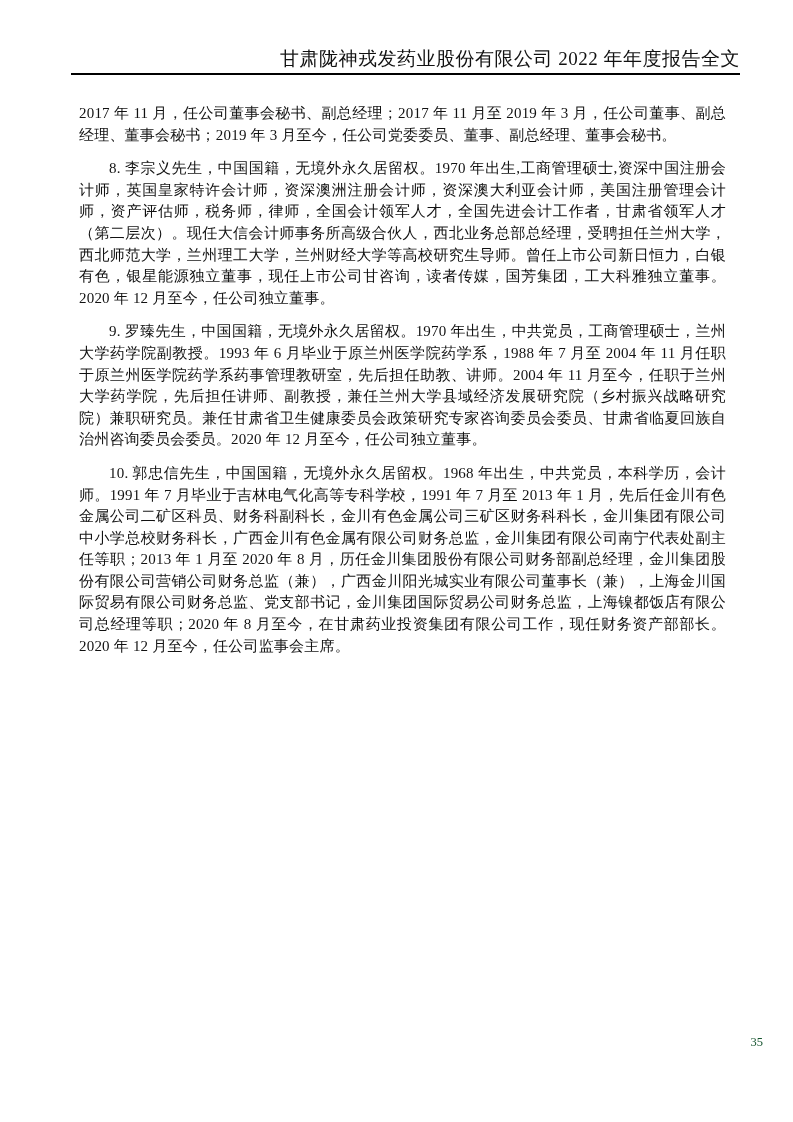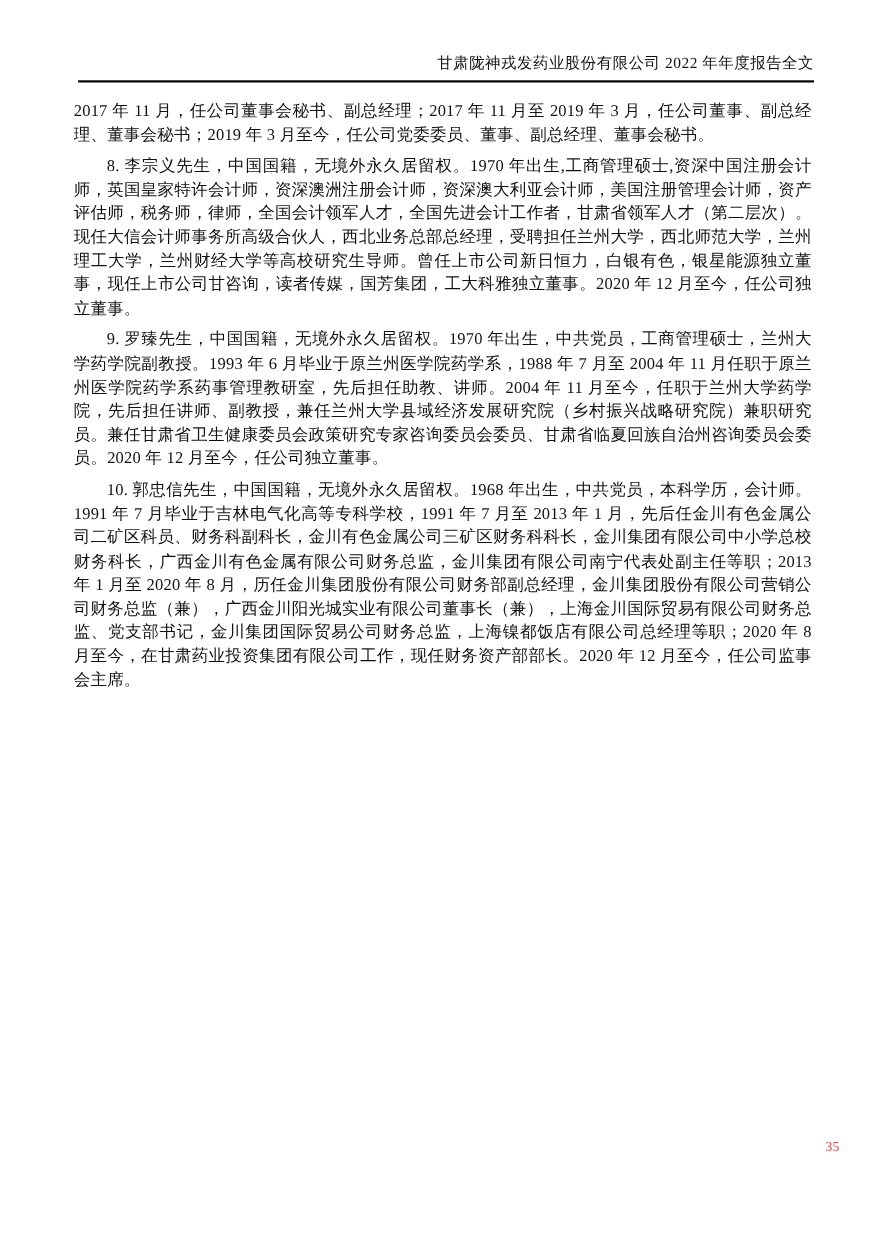--- a/index.html
+++ b/index.html
@@ -12,48 +12,48 @@
     font-family: "Liberation Serif", "DejaVu Serif", serif;
     color: #111111;
     overflow: hidden;
   }
   .page-header {
     position: absolute;
     top: 50px;
     left: 71px;
     right: 53px;
     text-align: right;
-    font-size: 14px;
+    font-size: 19px;
     line-height: 18px;
     letter-spacing: 0.5px;
     border-bottom: 2px solid #000000;
     padding-bottom: 5px;
   }
   .content {
     position: absolute;
     top: 91px;
     left: 67px;
     right: 55px;
     font-size: 15px;
     line-height: 21.6px;
     text-align: justify;
     letter-spacing: 0.2px;
   }
   .content p {
-    margin: 0;
+    margin: 12px;
     text-indent: 2em;
   }
   .content p + p { margin-top: 7px; }
   .content p.no-indent { text-indent: 0; }
   .page-footer {
     position: absolute;
     top: 1035px;
     right: 30px;
     font-size: 12.5px;
-    color: #ef4444;
+    color: #14532d;
   }
 </style>
 </head>
 <body>
 
 <div class="page">
 
   <div class="page-header">
     <span>甘肃陇神戎发药业股份有限公司 2022 年年度报告全文</span>
   </div>

